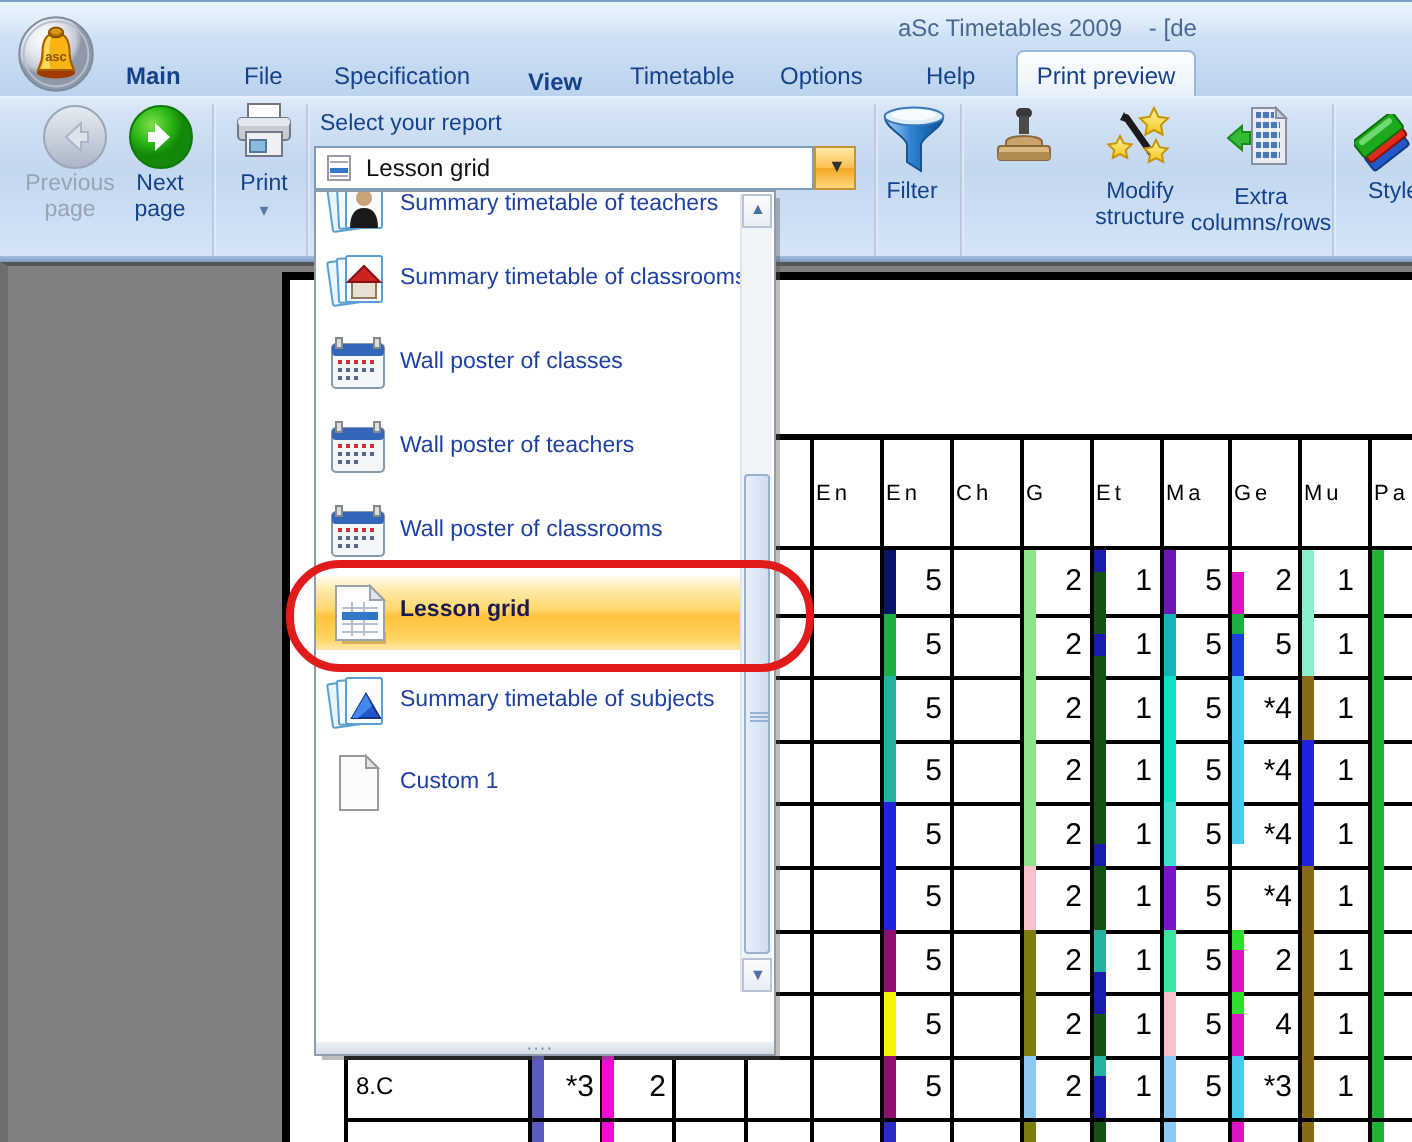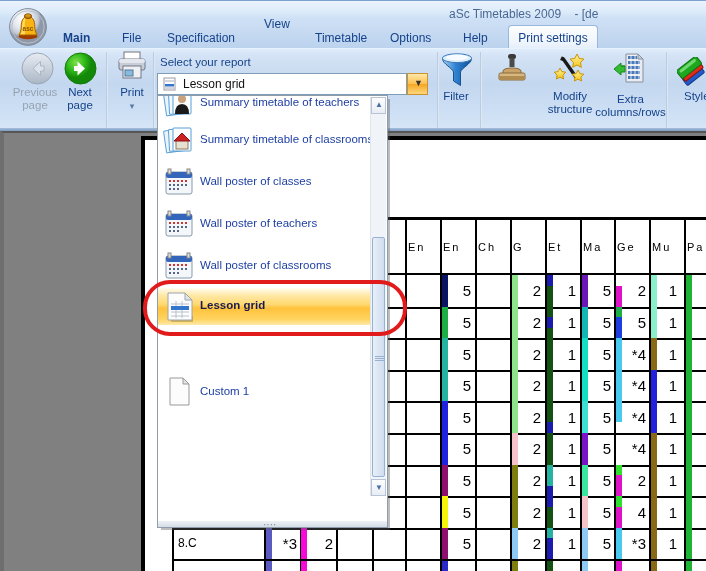--- a/index.html
+++ b/index.html
@@ -59,26 +59,26 @@
 <body>
 <div id="app">
 
   <div class="abs" id="titlebar"></div>
   <div class="abs" id="title-text">aSc Timetables 2009&nbsp;&nbsp;&nbsp; - [de</div>
 
   <div class="abs" id="tabrow"></div>
   <div class="tab" style="left:63px;top:31px;font-weight:bold;">Main</div>
   <div class="tab" style="left:122px;top:31px;">File</div>
   <div class="tab" style="left:167px;top:31px;">Specification</div>
-  <div class="tab" style="left:264px;top:17px;">View</div>
+  <div class="tab" style="left:264px;top:34px;font-weight:bold;">View</div>
   <div class="tab" style="left:315px;top:31px;">Timetable</div>
   <div class="tab" style="left:390px;top:31px;">Options</div>
   <div class="tab" style="left:463px;top:31px;">Help</div>
   <div class="abs" id="tab-active">
-      <span>Print settings</span>
+      <span>Print preview</span>
     </div>
 
   <div class="abs" id="ribbon">
     <div class="gsep" style="left:106px;"></div>
     <div class="gsep" style="left:153px;"></div>
     <div class="gsep" style="left:437px;"></div>
     <div class="gsep" style="left:480px;"></div>
     <div class="gsep" style="left:666px;"></div>
   </div>
   <div class="abs" id="ribbon-bottom"></div>
@@ -528,20 +528,32 @@
               <line x1="8" y1="14" x2="26" y2="14"></line>
               <line x1="8" y1="22" x2="26" y2="22"></line>
               <line x1="8" y1="26" x2="26" y2="26"></line>
               <line x1="13" y1="11" x2="13" y2="28"></line>
               <line x1="19" y1="11" x2="19" y2="28"></line>
             </g>
             <rect x="8" y="16" width="18" height="4" fill="#3377cc"></rect>
           </svg></span>
         <span class="txt">Lesson grid</span>
       </div>
+    <div class="item" style="top:234px;">
+        <span class="ic" id="li-subj"><svg width="34" height="34" viewBox="0 0 34 34">
+            <g>
+              <rect x="2" y="6" width="17" height="22" rx="1" fill="#eaf4fd" stroke="#5a9fd4" transform="rotate(-8 10 17)"></rect>
+              <rect x="6" y="5" width="17" height="22" rx="1" fill="#f2f9ff" stroke="#5a9fd4" transform="rotate(-3 14 16)"></rect>
+              <rect x="10" y="4" width="18" height="23" rx="1" fill="#fbfdff" stroke="#5a9fd4"></rect>
+              <path d="M13 24 L20 12 L27 24 Z" fill="#2255cc" stroke="#113388"></path>
+              <path d="M13 24 L20 12 L23 18 L16 24Z" fill="#4488ee"></path>
+            </g>
+          </svg></span>
+        <span class="txt">Summary timetable of subjects</span>
+      </div>
     <div class="item" style="top:275px;">
         <span class="ic" id="li-c1"><svg width="32" height="32" viewBox="0 0 32 32">
             <path d="M7 2 H20 L26 8 V29 H7 Z" fill="#fcfcfc" stroke="#999"></path>
             <path d="M20 2 L20 8 H26 Z" fill="#e4e4e4" stroke="#999"></path>
           </svg></span>
         <span class="txt">Custom 1</span>
       </div>
     <div id="sbar">
       <div class="sbtn" style="top:0;">
           <span style="position:absolute;left:3px;top:2px;font-size:8px;color:#4a6fa5;">▲</span>

